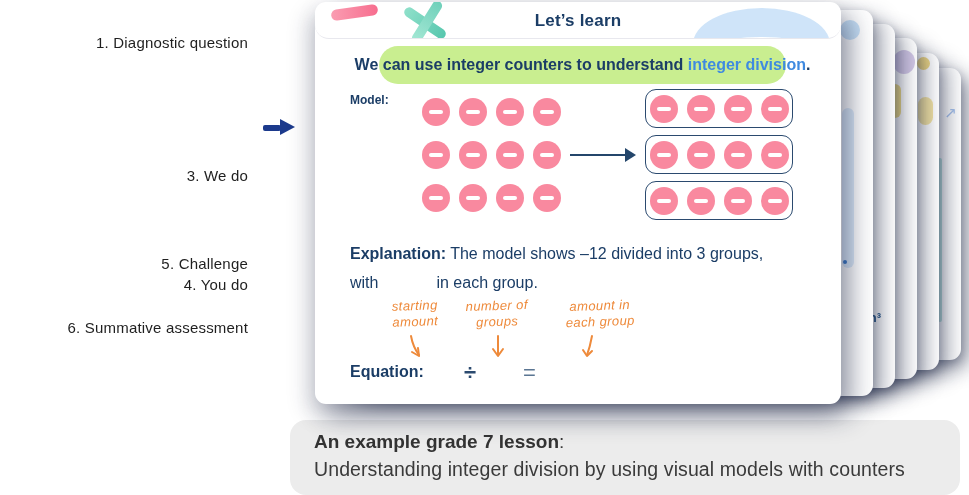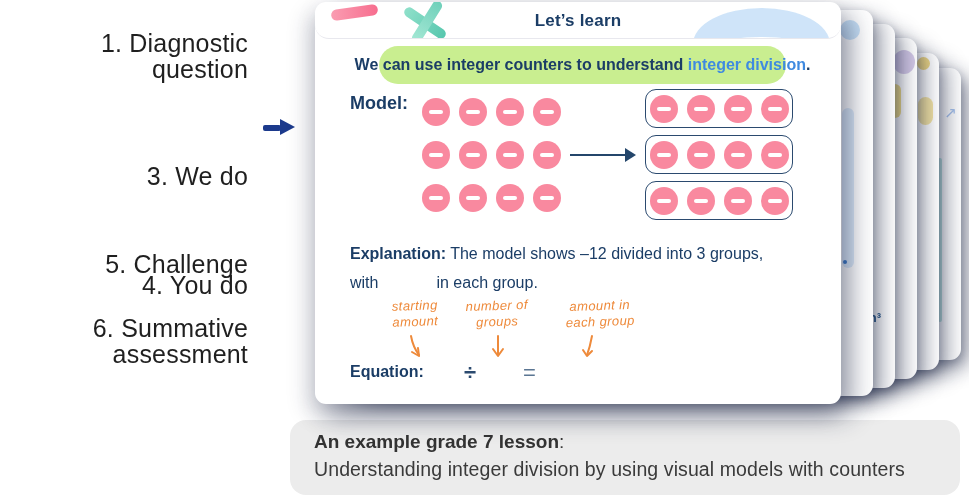--- a/index.html
+++ b/index.html
@@ -9,21 +9,21 @@
   }
   *{margin:0;padding:0;box-sizing:border-box;}
   html,body{width:969px;height:495px;}
   body{
     position:relative;background:#ffffff;overflow:hidden;
     font-family:"Liberation Sans","DejaVu Sans",sans-serif;
   }
   
   .steps{position:absolute;left:0;top:0;width:256px;height:420px;color:#1f1f1f;}
   .step-row{position:absolute;right:8px;width:190px;text-align:right;
-    font-size:25px;line-height:26px;letter-spacing:.2px;}
+    font-size:15px;line-height:26px;letter-spacing:.2px;}
   .step-row.active{font-weight:bold;}
   .r0{top:30px;} .r1{top:112px;} .r2{top:163px;} .r3{top:224px;margin-top:48px;}
   .r4{top:251px;} .r5{top:315px;}
   .active-arrow{position:absolute;left:263px;top:119px;width:34px;height:17px;}
   .active-arrow .bar{position:absolute;left:0;top:6px;width:18px;height:5.5px;border-radius:2px;background:var(--listarrow);}
   .active-arrow .head{position:absolute;left:17px;top:0;width:0;height:0;
     border-left:15px solid var(--listarrow);border-top:8.5px solid transparent;border-bottom:8.5px solid transparent;}
   
   .card{position:absolute;background:#fff;border-radius:11px;
     box-shadow:9px 8px 20px rgba(22,32,62,.42), 0 4px 10px rgba(22,32,62,.25);overflow:hidden;}
@@ -56,21 +56,21 @@
   .x1{left:86px;top:16px;background:linear-gradient(90deg,#8fe0ca,#57c7ae);transform:rotate(34deg);}
   .x2{left:88px;top:15px;background:linear-gradient(90deg,#a5e8d5,#6fd0ba);transform:rotate(-58deg);}
   .arc{position:absolute;left:378px;top:6px;width:137px;height:72px;
     border:29px solid #c7e0f8;border-bottom:none;opacity:.85;
     border-radius:137px 137px 0 0 / 72px 72px 0 0;}
   .objective{position:absolute;left:64px;top:44px;width:407px;height:38px;border-radius:19px;
     background:var(--green);display:flex;align-items:center;justify-content:center;
     color:var(--navy);font-weight:bold;font-size:16px;white-space:pre;}
   .objective .hl{color:var(--blue);text-align:right;}
   .model-label,.expl,.eq-row{color:var(--navy);}
-  .model-label{position:absolute;left:35px;top:91px;font-size:18px;font-weight:bold;}
+  .model-label{position:absolute;left:35px;top:91px;font-size:12px;font-weight:bold;}
   .counter-grid{position:absolute;left:107px;top:96px;display:grid;
     grid-template-columns:repeat(4,28px);grid-auto-rows:28px;column-gap:9px;row-gap:15px;}
   .counter{width:28px;height:28px;border-radius:50%;background:var(--pink);position:relative;flex:0 0 auto;}
   .counter::after{content:"";position:absolute;left:7px;top:12px;width:14px;height:4px;border-radius:2px;background:#fff;}
   .model-arrow-line{position:absolute;left:255px;top:152px;width:57px;height:2px;background:#24466b;}
   .model-arrow-head{position:absolute;left:310px;top:146px;width:0;height:0;
     border-left:11px solid #24466b;border-top:7px solid transparent;border-bottom:7px solid transparent;}
   .group-column{position:absolute;left:330px;top:87px;display:flex;flex-direction:column;gap:7px;}
   .group-box{width:148px;height:39px;border:1.6px solid var(--boxborder);border-radius:11px;
     display:flex;align-items:center;justify-content:center;gap:9px;background:#fff;}

